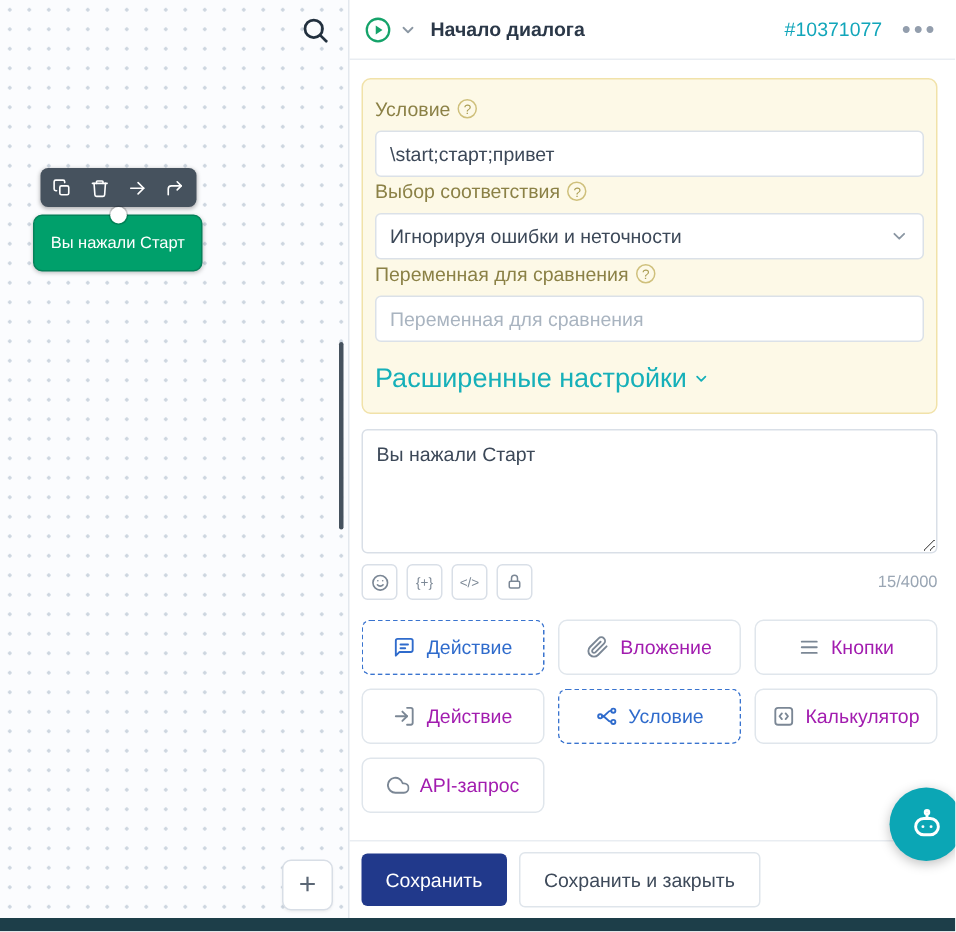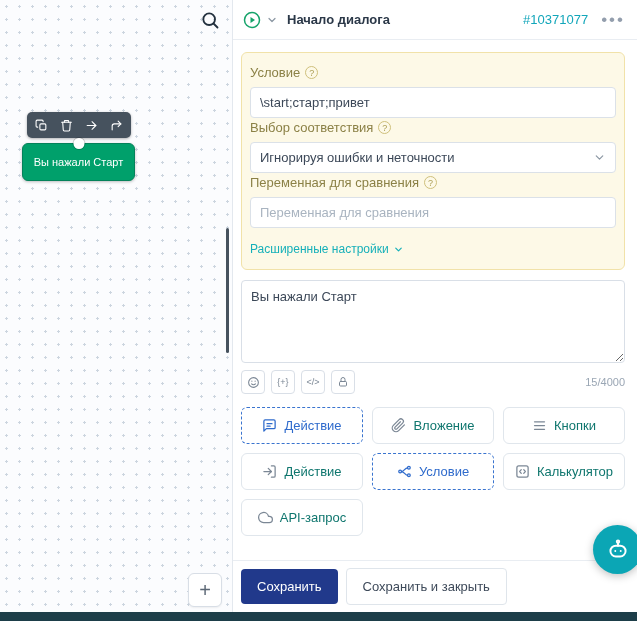--- a/index.html
+++ b/index.html
@@ -32,32 +32,32 @@
 
   .warn-box{background:#fdf9e7;border:1px solid #f1e2a9;border-radius:6px;padding:10px 8px 12px}
   .field-label{font-size:13px;color:#8b8146;display:flex;align-items:center;margin:2px 0 7px}
   .qmark{width:13px;height:13px;border:1px solid #cfc07c;border-radius:50%;font-size:9px;color:#ab9e55;
     display:inline-flex;align-items:center;justify-content:center;margin-left:5px;cursor:pointer}
   .text-input{width:100%;height:31px;border:1px solid #dbe1e8;border-radius:4px;background:#fff;font-size:13px;color:#3c4858;padding:0 9px;font-family:inherit}
   .text-input::placeholder{color:#a9b4c0}
   .select{width:100%;height:31px;border:1px solid #dbe1e8;border-radius:4px;background:#fff;font-size:13px;color:#3c4858;
     padding:0 9px;display:flex;align-items:center;justify-content:space-between;cursor:pointer}
   .mb{}
-  .advanced{display:inline-flex;align-items:center;gap:4px;color:#16b0b9;font-size:12px;margin-top:14px;cursor:pointer;background:none;border:none;font-family:inherit}
+  .advanced{display:inline-flex;align-items:center;gap:4px;color:#16b0b9;font-size:18px;margin-top:14px;cursor:pointer;background:none;border:none;font-family:inherit}
 
   .msg-area{display:block;width:100%;height:83px;border:1px solid #d9dfe7;border-radius:4px;font-size:13px;color:#3c4858;
     padding:8px 9px;resize:vertical;font-family:inherit;margin-top:10px}
   .tools-row{display:flex;align-items:center;gap:6px;margin-top:7px}
   .mini-btn{width:24px;height:24px;border:1px solid #d9dfe7;border-radius:4px;background:#fff;color:#7b8795;
     display:flex;align-items:center;justify-content:center;font-size:9px;cursor:pointer;font-family:inherit}
   .counter{margin-left:auto;font-size:11px;color:#9aa6b4}
 
   .blocks{display:grid;grid-template-columns:1fr 1fr 1fr;gap:9px;margin-top:13px}
   .block-btn{height:37px;border:1px solid #e0e6ec;border-radius:6px;background:#fff;display:flex;align-items:center;justify-content:center;
-    gap:7px;font-size:13px;color:#0f766e;cursor:pointer;font-family:inherit}
+    gap:7px;font-size:13px;color:#a21caf;cursor:pointer;font-family:inherit}
   .block-btn .b-icon{color:#7b8795;display:flex}
   .block-btn.active{border:1px dashed #3a74cf;color:#2f6bcc}
   .block-btn.active .b-icon{color:#2f6bcc}
 
   .panel-footer{flex:0 0 52px;border-top:1px solid #e9edf2;display:flex;align-items:center;gap:8px;padding:0 8px}
   .btn-primary{background:#21398b;color:#fff;border:none;border-radius:4px;font-size:13px;padding:10px 16px;cursor:pointer;font-family:inherit}
   .btn-secondary{background:#fff;color:#3e4a5a;border:1px solid #dfe5eb;border-radius:4px;font-size:13px;padding:10px 16px;cursor:pointer;font-family:inherit}
 
   .bot-fab{position:absolute;right:-5px;top:525px;width:49px;height:49px;border-radius:50%;background:#0ba6b5;border:none;
     display:flex;align-items:center;justify-content:center;color:#fff;cursor:pointer;box-shadow:0 2px 8px rgba(0,0,0,.25);z-index:5}

